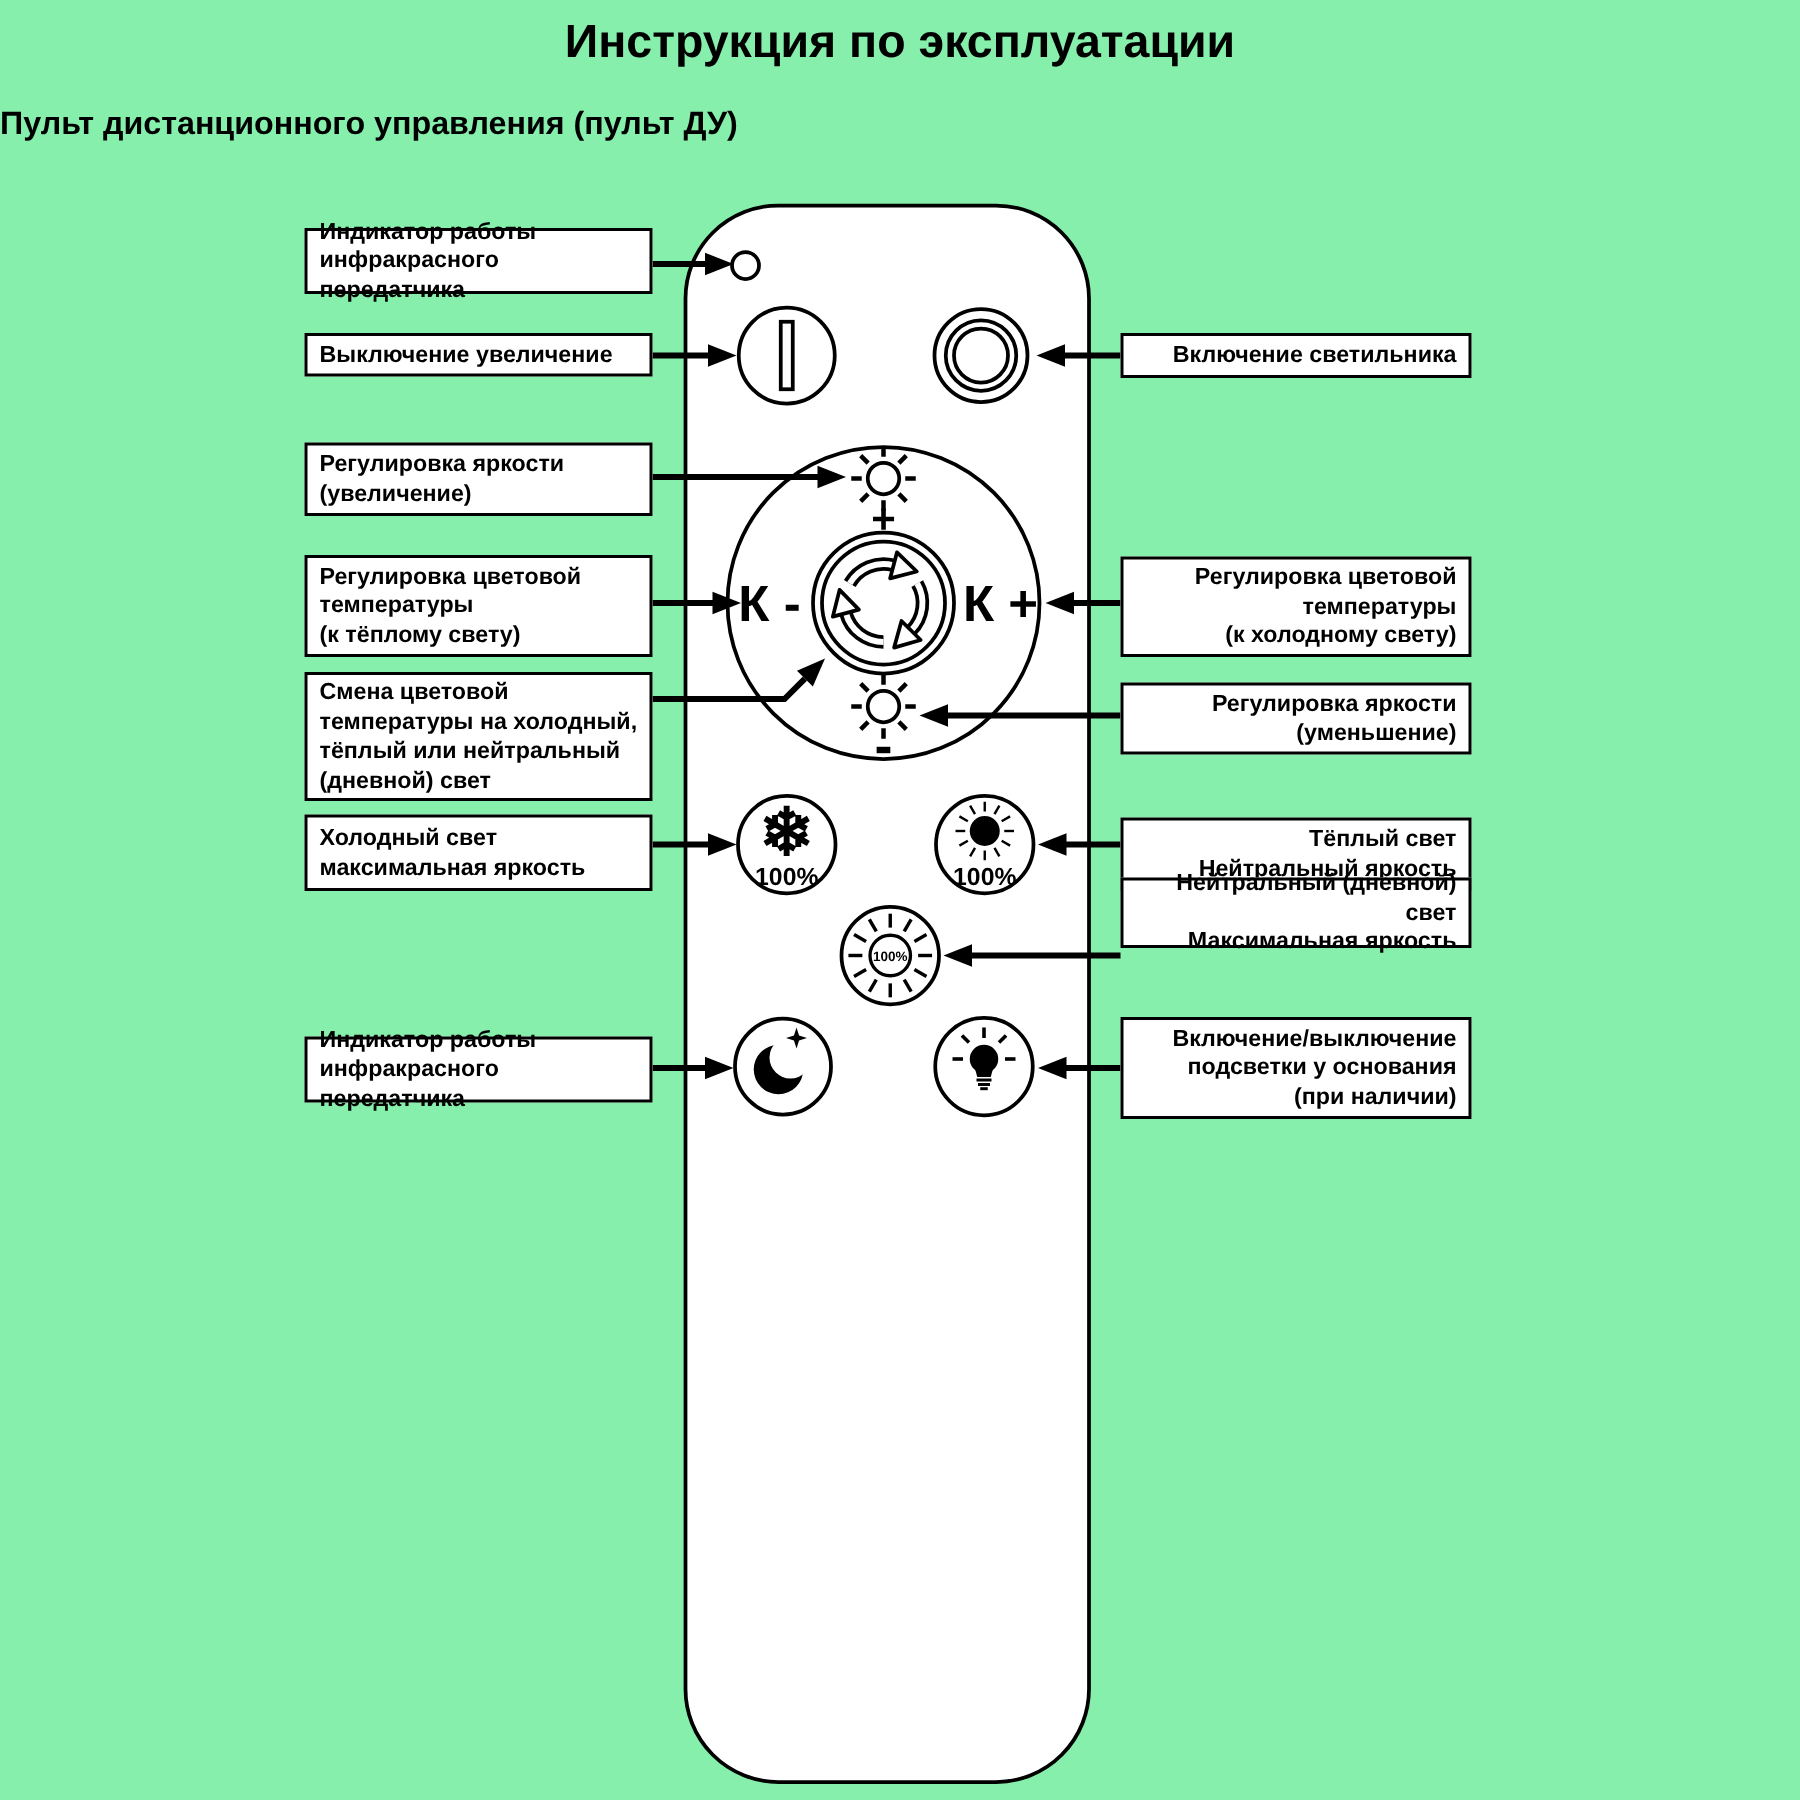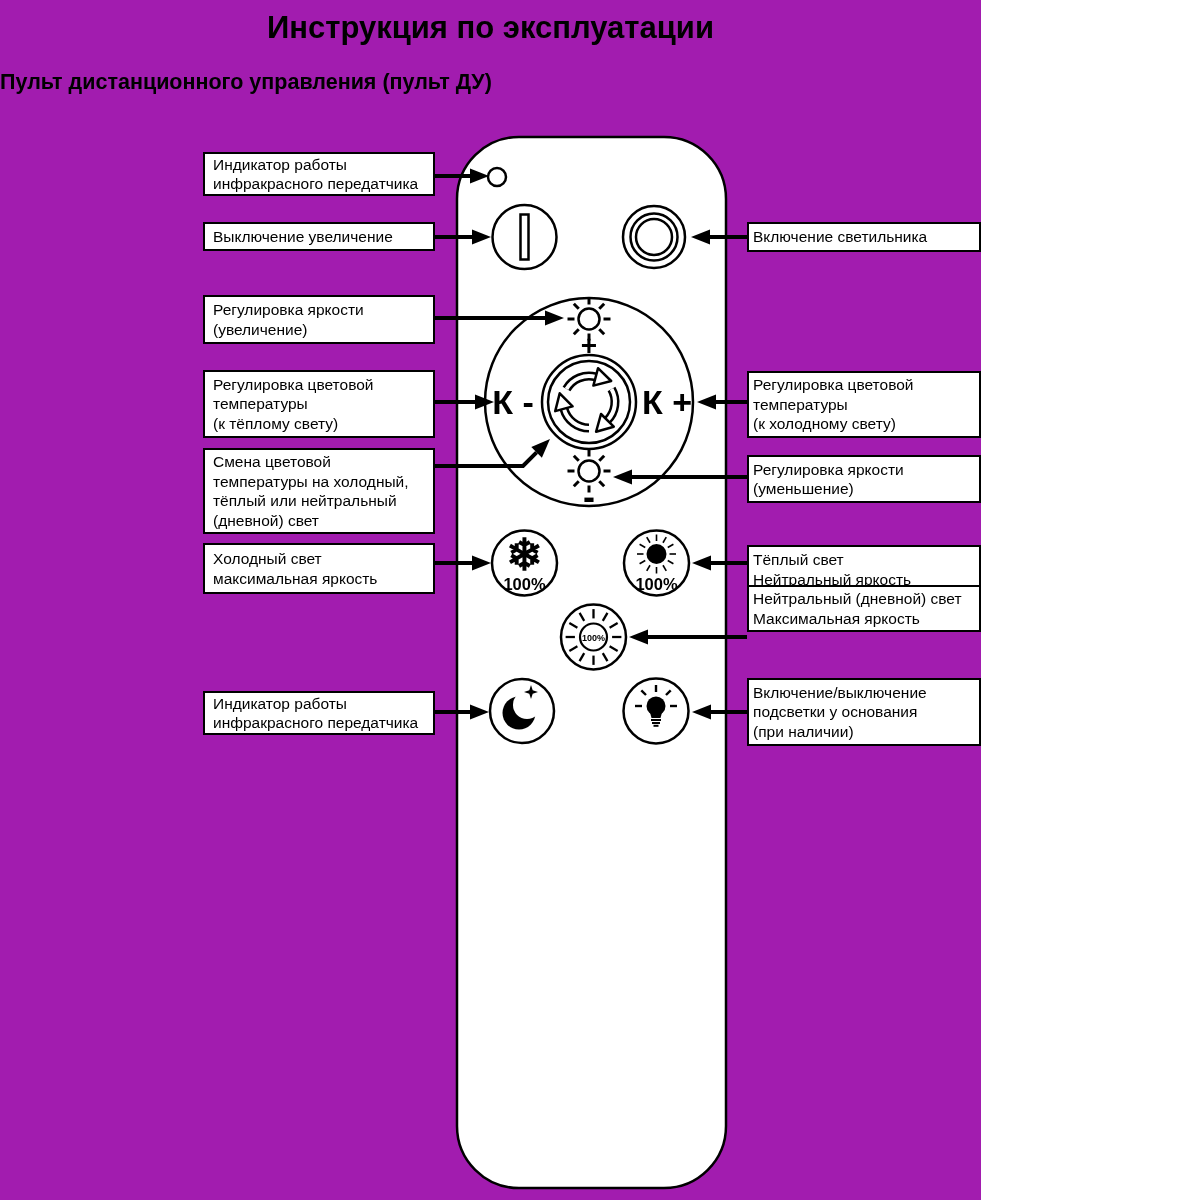--- a/index.html
+++ b/index.html
@@ -1,36 +1,36 @@
 <!DOCTYPE html>
 <html><head>
 <meta charset="utf-8">
 <style>
   html,body { margin:0; padding:0; background:#fff; }
   .page {
-    position:relative; width:981px; height:1200px; background:#a21caf;
+    position:relative; width:1200px; height:1200px; background:#86efac;
     font-family:"Liberation Sans", sans-serif; color:#000; overflow:hidden;
   }
   .title {
     position:absolute; top:10px; left:0; width:100%; text-align:center;
     font-size:31px; font-weight:bold; margin:0;
   }
   .subtitle {
     position:absolute; top:70px; left:0; width:100%; text-align:left;
     font-size:21.5px; font-weight:bold;
   }
   .diagram { position:absolute; left:0; top:0; }
   .lbl {
     position:absolute; box-sizing:border-box; background:#fff;
-    border:2.5px solid #000; font-weight:normal; font-size:15.5px; line-height:19.5px;
+    border:2.5px solid #000; font-weight:bold; font-size:15.5px; line-height:19.5px;
     display:flex; align-items:center;
   }
   .lbl .txt { white-space:pre-line; width:100%; }
   .lbl.left  { left:203px; width:232px; padding:2px 4px 2px 8px; text-align:left; }
-  .lbl.right { left:747px; width:234px; padding:2px 8px 2px 4px; }
+  .lbl.right { left:747px; width:234px; padding:2px 8px 2px 4px; text-align:right; }
   svg text { font-family:"Liberation Sans", sans-serif; font-weight:bold; fill:#000; }
 </style>
 </head>
 <body>
 
 <div class="page">
 
   <h1 class="title">Инструкция по эксплуатации</h1>
   <div class="subtitle">Пульт дистанционного управления (пульт ДУ)</div>
 

